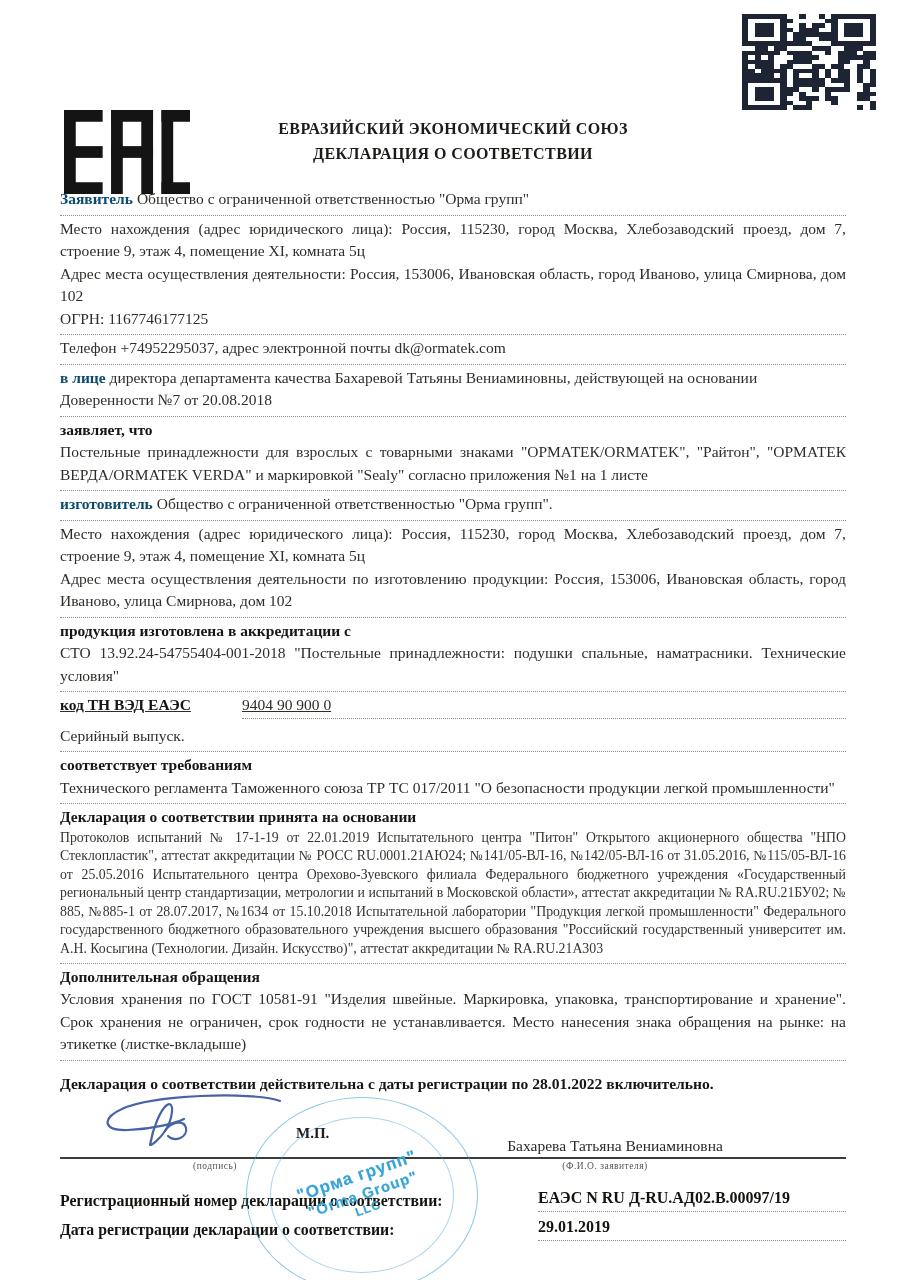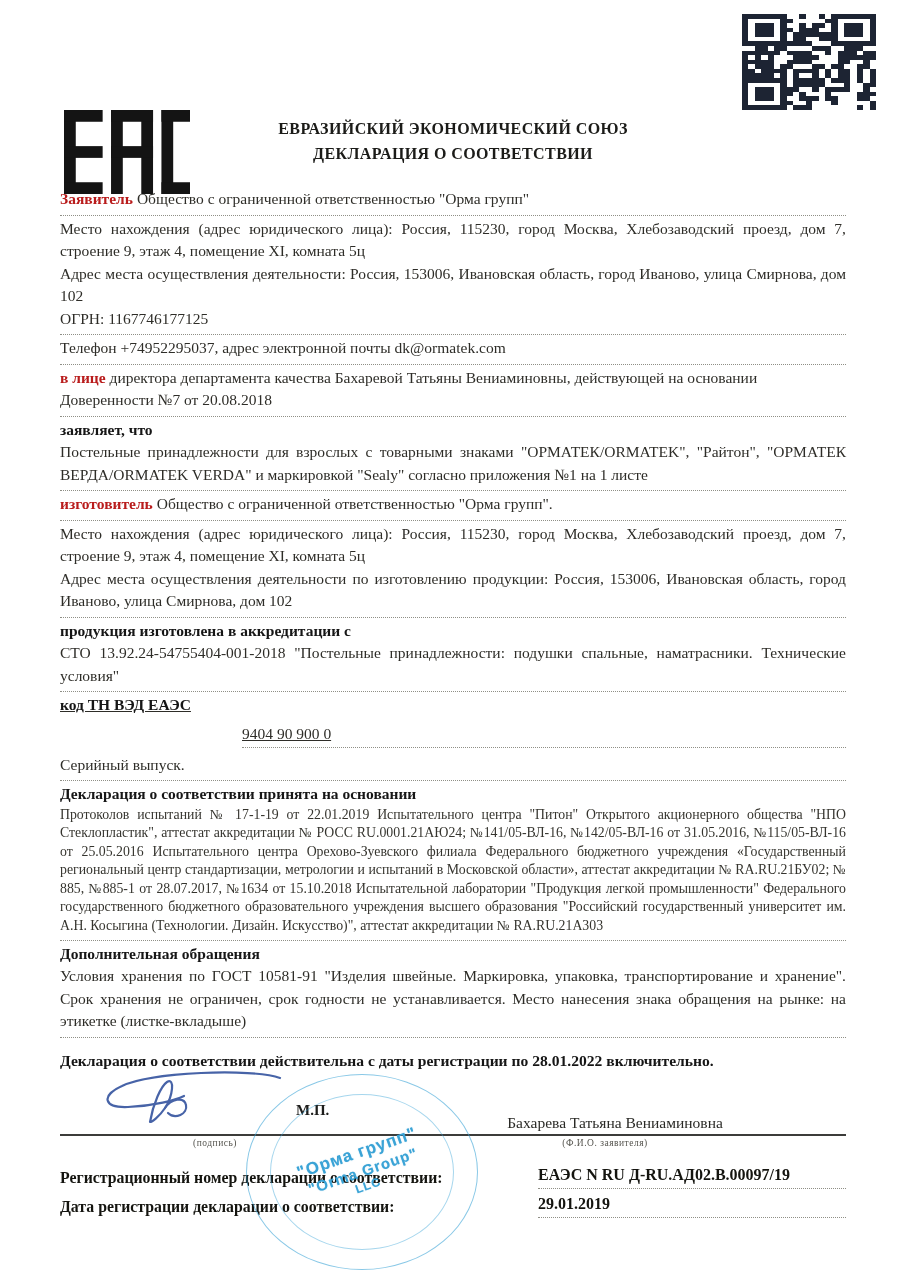--- a/index.html
+++ b/index.html
@@ -13,26 +13,26 @@
   .qr div.on{background:var(--qr,#1d2433);}
   .eac{position:absolute;top:108px;left:64px;width:126px;height:88px;}
   .titles{padding-top:116px;text-align:center;}
   .t1,.t2{font-weight:bold;font-size:16px;line-height:25px;letter-spacing:.4px;color:#1b1b18;}
   
   .secwrap{margin-top:20px;}
   .sec{border-bottom:1px dotted #8f8f86;padding:2px 0 4px;}
   p{margin:0;}
   .txt{font-size:15.5px;line-height:22.5px;}
   .j{text-align:justify;}
-  .b{font-weight:bold;color:#b91c1c;}
+  .b{font-weight:bold;color:#0c4a6e;}
   .hd{font-weight:bold;color:#161616;font-size:15.5px;line-height:22.5px;}
   .small{font-size:13.8px;line-height:18.6px;text-align:justify;color:#35342e;}
   .tnved{display:flex;border-bottom:none;align-items:flex-start;text-decoration:underline;}
   .tnved .lbl{width:182px;font-weight:bold;color:#161616;font-size:15.5px;line-height:22.5px;}
-  .tnved .val{flex:1;font-size:15.5px;line-height:22.5px;border-bottom:1px dotted #8f8f86;padding-bottom:1px;margin-top:29px;}
+  .tnved .val{flex:1;font-size:15.5px;line-height:22.5px;border-bottom:1px dotted #8f8f86;padding-bottom:1px;}
   .validity{margin-top:12px;font-weight:bold;color:#161616;font-size:15.6px;line-height:22px;}
   
   .sig-area{position:relative;height:58px;margin-top:4px;border-bottom:2px solid #3c3c3a;}
   .sig-svg{position:absolute;left:32px;top:-8px;z-index:1;}
   .mp{position:absolute;left:236px;top:26px;font-weight:bold;color:#1d1d1b;font-size:15px;z-index:2;}
   .fio{position:absolute;left:390px;bottom:2px;width:330px;text-align:center;font-size:15.5px;color:#2a2a26;}
   .cap-row{position:relative;height:18px;}
   .cap{position:absolute;font-size:9.5px;color:#55544e;letter-spacing:.5px;}
   .cap.sign{left:95px;width:120px;text-align:center;top:2px;}
   .cap.name{left:460px;width:170px;text-align:center;top:2px;}
@@ -565,20 +565,24 @@
 
       <div class="sec tnved">
         <span class="lbl">код ТН ВЭД ЕАЭС</span>
         <span class="val">9404 90 900 0</span>
       </div>
 
       <div class="sec">
         <p class="txt">Серийный выпуск.</p>
       </div>
 
+      <div class="sec">
+        <p class="hd">соответствует требованиям</p>
+        <p class="txt j">Технического регламента Таможенного союза ТР ТС 017/2011 "О безопасности продукции легкой промышленности"</p>
+      </div>
 
       <div class="sec">
         <p class="hd">Декларация о соответствии принята на основании</p>
         <p class="small">Протоколов испытаний № 17-1-19 от 22.01.2019 Испытательного центра "Питон" Открытого акционерного общества "НПО Стеклопластик", аттестат аккредитации № РОСС RU.0001.21АЮ24; №141/05-ВЛ-16, №142/05-ВЛ-16 от 31.05.2016, №115/05-ВЛ-16 от 25.05.2016 Испытательного центра Орехово-Зуевского филиала Федерального бюджетного учреждения «Государственный региональный центр стандартизации, метрологии и испытаний в Московской области», аттестат аккредитации № RA.RU.21БУ02; № 885, №885-1 от 28.07.2017, №1634 от 15.10.2018 Испытательной лаборатории "Продукция легкой промышленности" Федерального государственного бюджетного образовательного учреждения высшего образования "Российский государственный университет им. А.Н. Косыгина (Технологии. Дизайн. Искусство)", аттестат аккредитации № RA.RU.21А303</p>
       </div>
 
 
       <div class="sec">
         <p class="hd">Дополнительная обращения</p>
         <p class="txt j">Условия хранения по ГОСТ 10581-91 "Изделия швейные. Маркировка, упаковка, транспортирование и хранение". Срок хранения не ограничен, срок годности не устанавливается. Место нанесения знака обращения на рынке: на этикетке (листке-вкладыше)</p>

